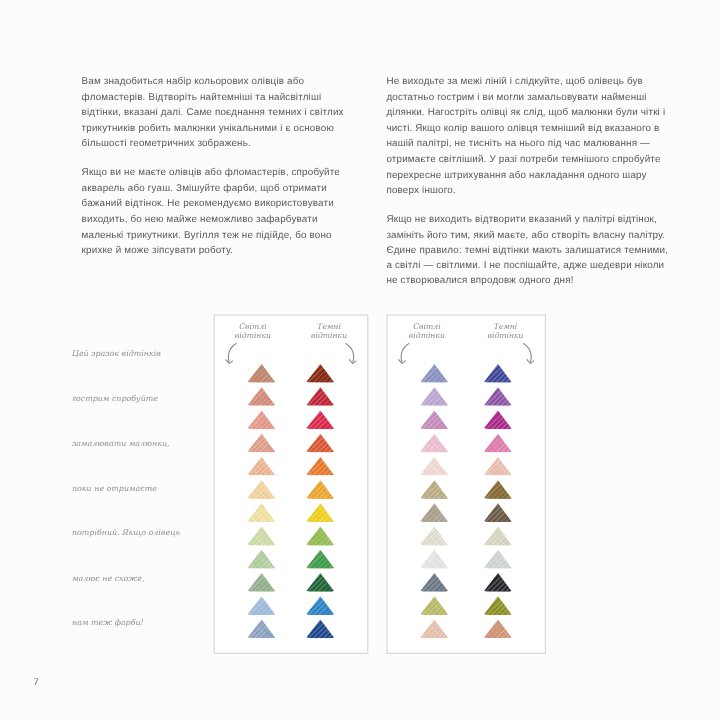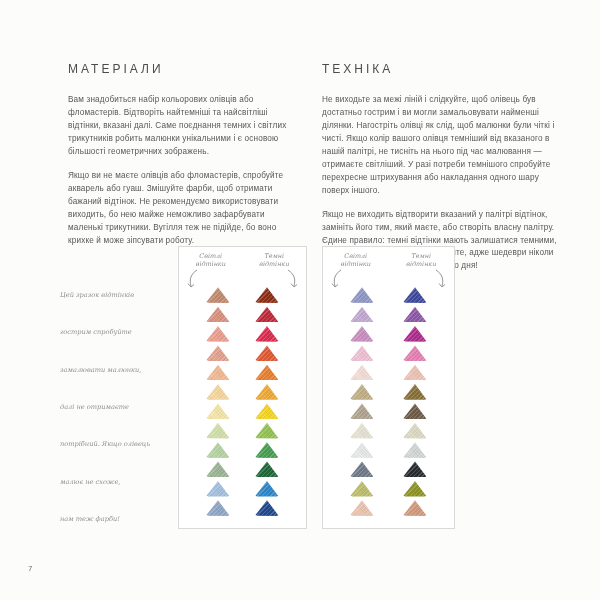--- a/index.html
+++ b/index.html
@@ -23,21 +23,21 @@
   }
   
   .note{
     position:absolute;left:60px;top:263px;width:110px;
     font-family:"DejaVu Serif",serif;font-style:italic;
     font-size:6.6px;line-height:1.42;color:#8f8f8f;
   }
   .note span{display:block;margin-top:28px;}
   
   .panel{
-    position:absolute;top:246px;height:283px;
+    position:absolute;top:262px;height:283px;
     background:#ffffff;border:1px solid #d9d9d7;box-sizing:border-box;padding-left:44px;
   }
   .panel.p1{left:178px;width:129px;}
   .panel.p2{left:322px;width:133px;}
   .panel-headers{
     position:absolute;top:5px;left:0;right:0;height:36px;
     display:flex;
   }
   .col-header{
     width:50%;display:flex;justify-content:center;
@@ -64,36 +64,34 @@
   
   .pagenum{
     position:absolute;left:28px;top:564px;
     font-size:8px;color:#6f6f6f;letter-spacing:.5px;
   }
 </style>
 </head>
 <body>
 
 <div class="col left">
-  <h2>МАТЕРІАЛИ</h2>
   <p>Вам знадобиться набір кольорових олівців або фломастерів. Відтворіть найтемніші та найсвітліші відтінки, вказані далі. Саме поєднання темних і світлих трикутників робить малюнки унікальними і є основою більшості геометричних зображень.</p>
   <p>Якщо ви не маєте олівців або фломастерів, спробуйте акварель або гуаш. Змішуйте фарби, щоб отримати бажаний відтінок. Не рекомендуємо використовувати виходить, бо нею майже неможливо зафарбувати маленькі трикутники. Вугілля теж не підійде, бо воно крихке й може зіпсувати роботу.</p>
 </div>
 
 <div class="col right">
-  <h2>ТЕХНІКА</h2>
   <p>Не виходьте за межі ліній і слідкуйте, щоб олівець був достатньо гострим і ви могли замальовувати найменші ділянки. Нагостріть олівці як слід, щоб малюнки були чіткі і чисті. Якщо колір вашого олівця темніший від вказаного в нашій палітрі, не тисніть на нього під час малювання — отримаєте світліший. У разі потреби темнішого спробуйте перехресне штрихування або накладання одного шару поверх іншого.</p>
   <p>Якщо не виходить відтворити вказаний у палітрі відтінок, замініть його тим, який маєте, або створіть власну палітру. Єдине правило: темні відтінки мають залишатися темними, а світлі — світлими. І не поспішайте, адже шедеври ніколи не створювалися впродовж одного дня!</p>
 </div>
 
 <div class="note">
   <span>Цей зразок відтінків</span>
   <span>гострим спробуйте</span>
   <span>замалювати малюнки,</span>
-  <span>далі не отримаєте</span>
+  <span>поки не отримаєте</span>
   <span>потрібний. Якщо олівець</span>
   <span>малює не схоже,</span>
   <span>нам теж фарби!</span>
 </div>
 
 <div class="panel p1">
   <div class="panel-headers">
     <div class="col-header">
       <span class="lbl">Світлі відтінки</span>
     </div>

